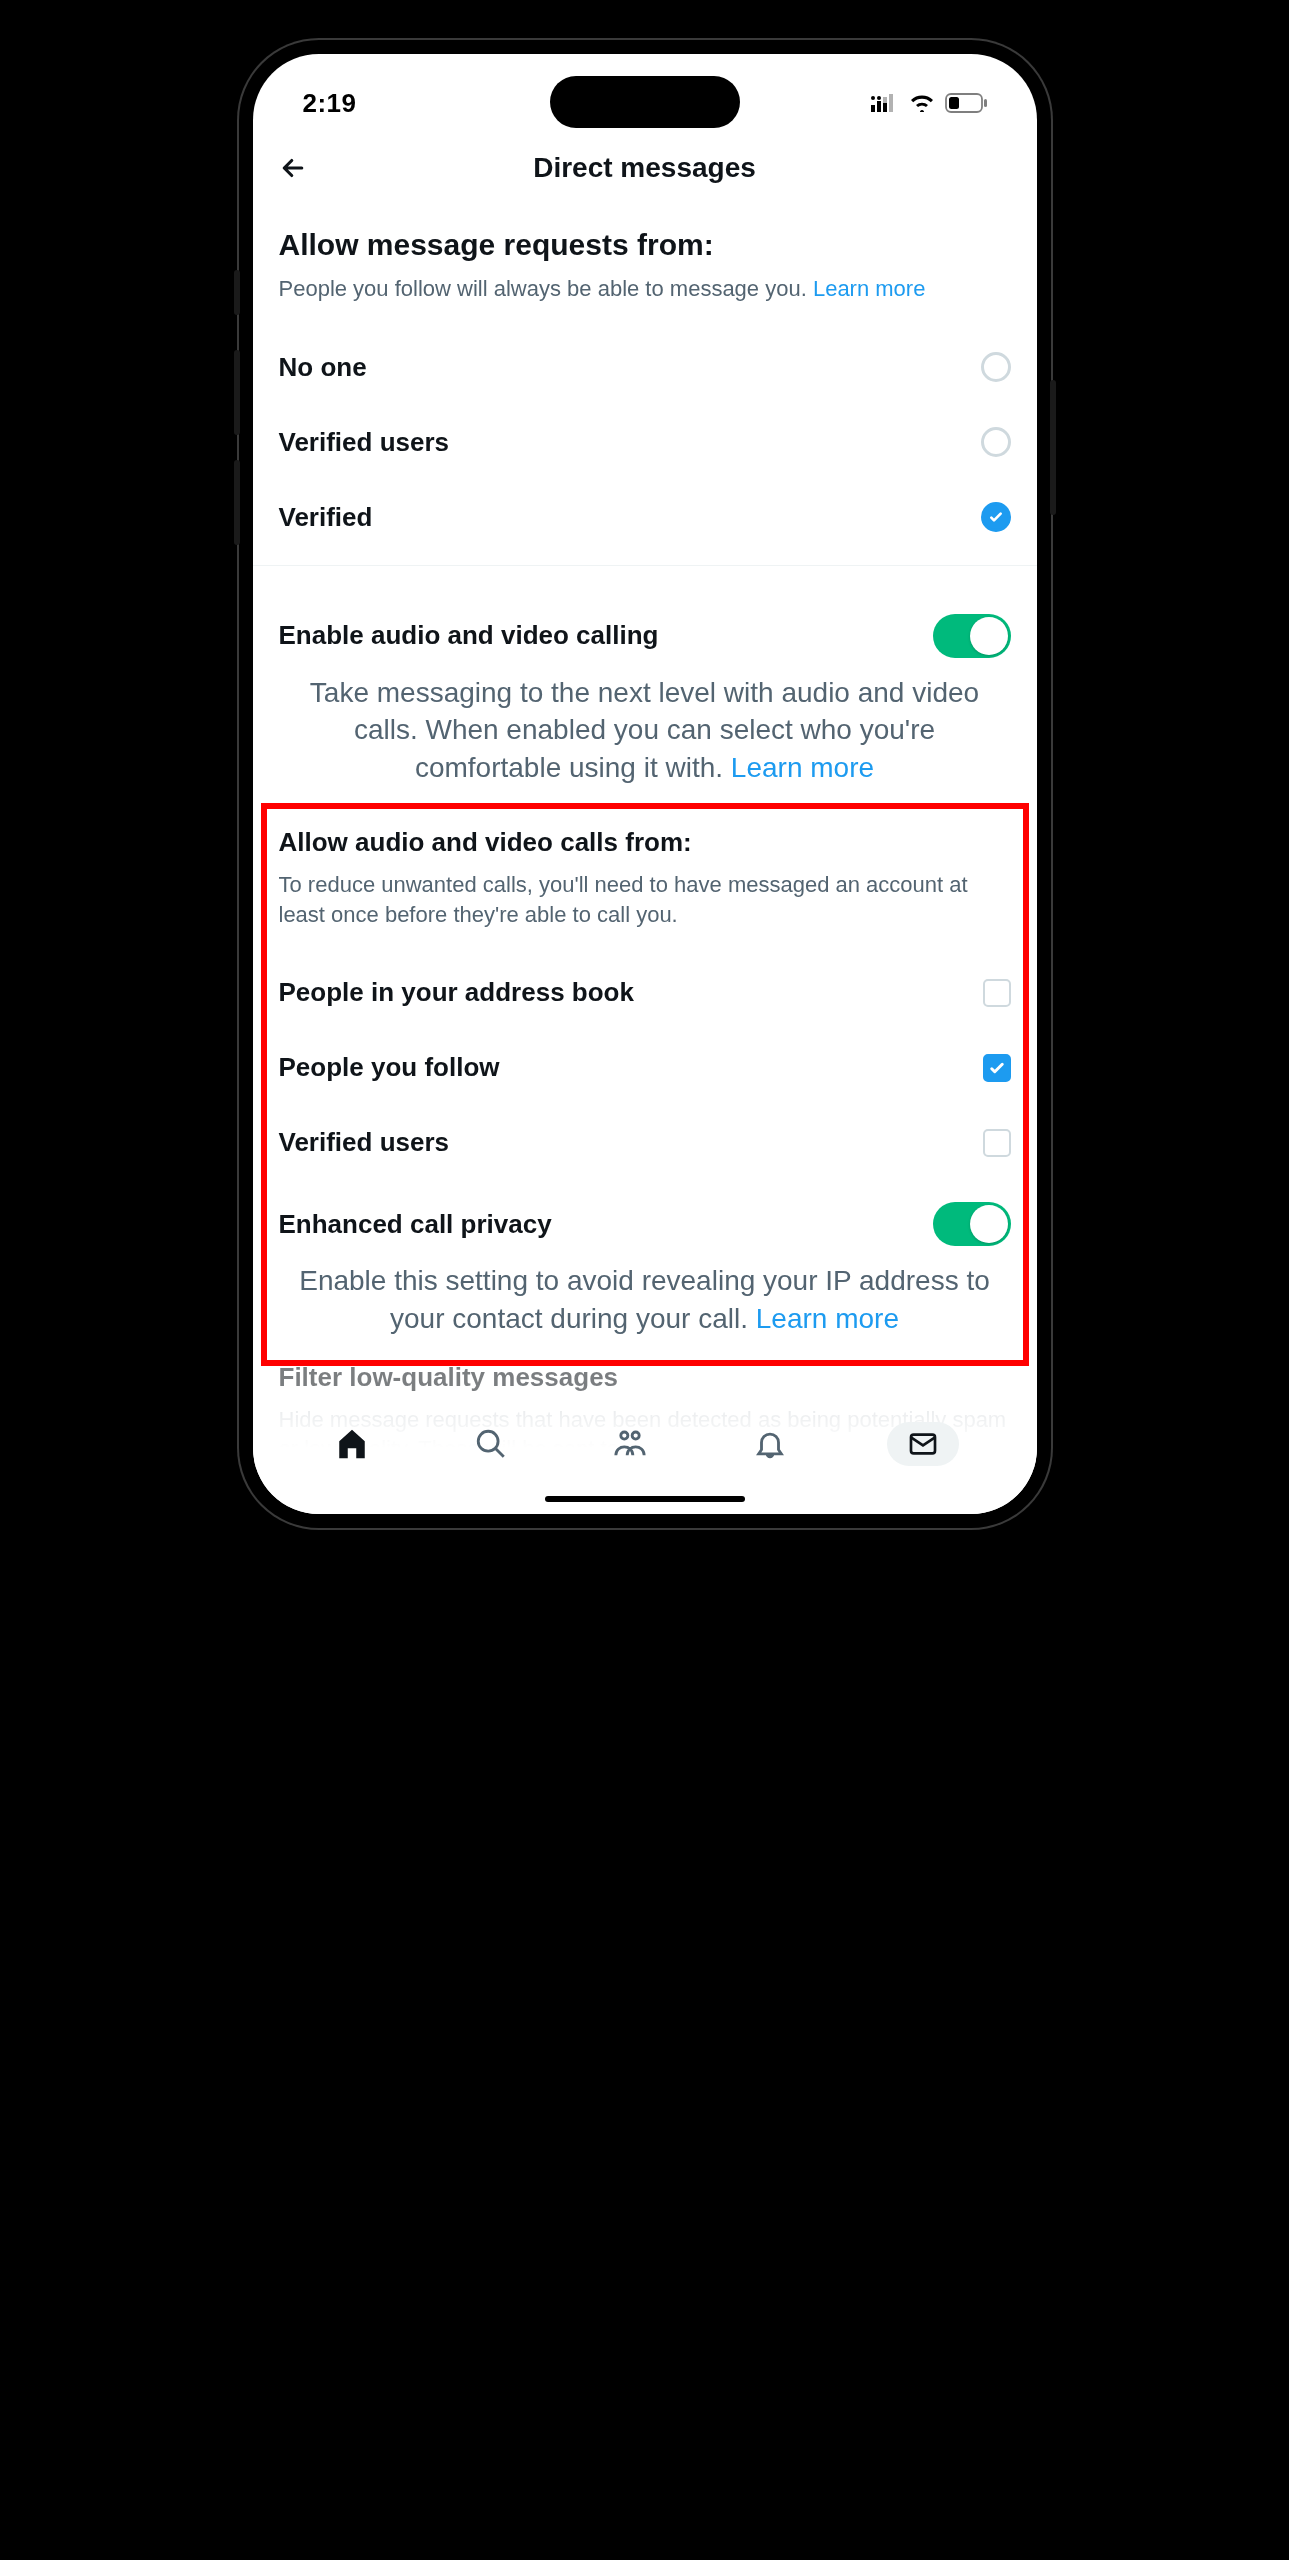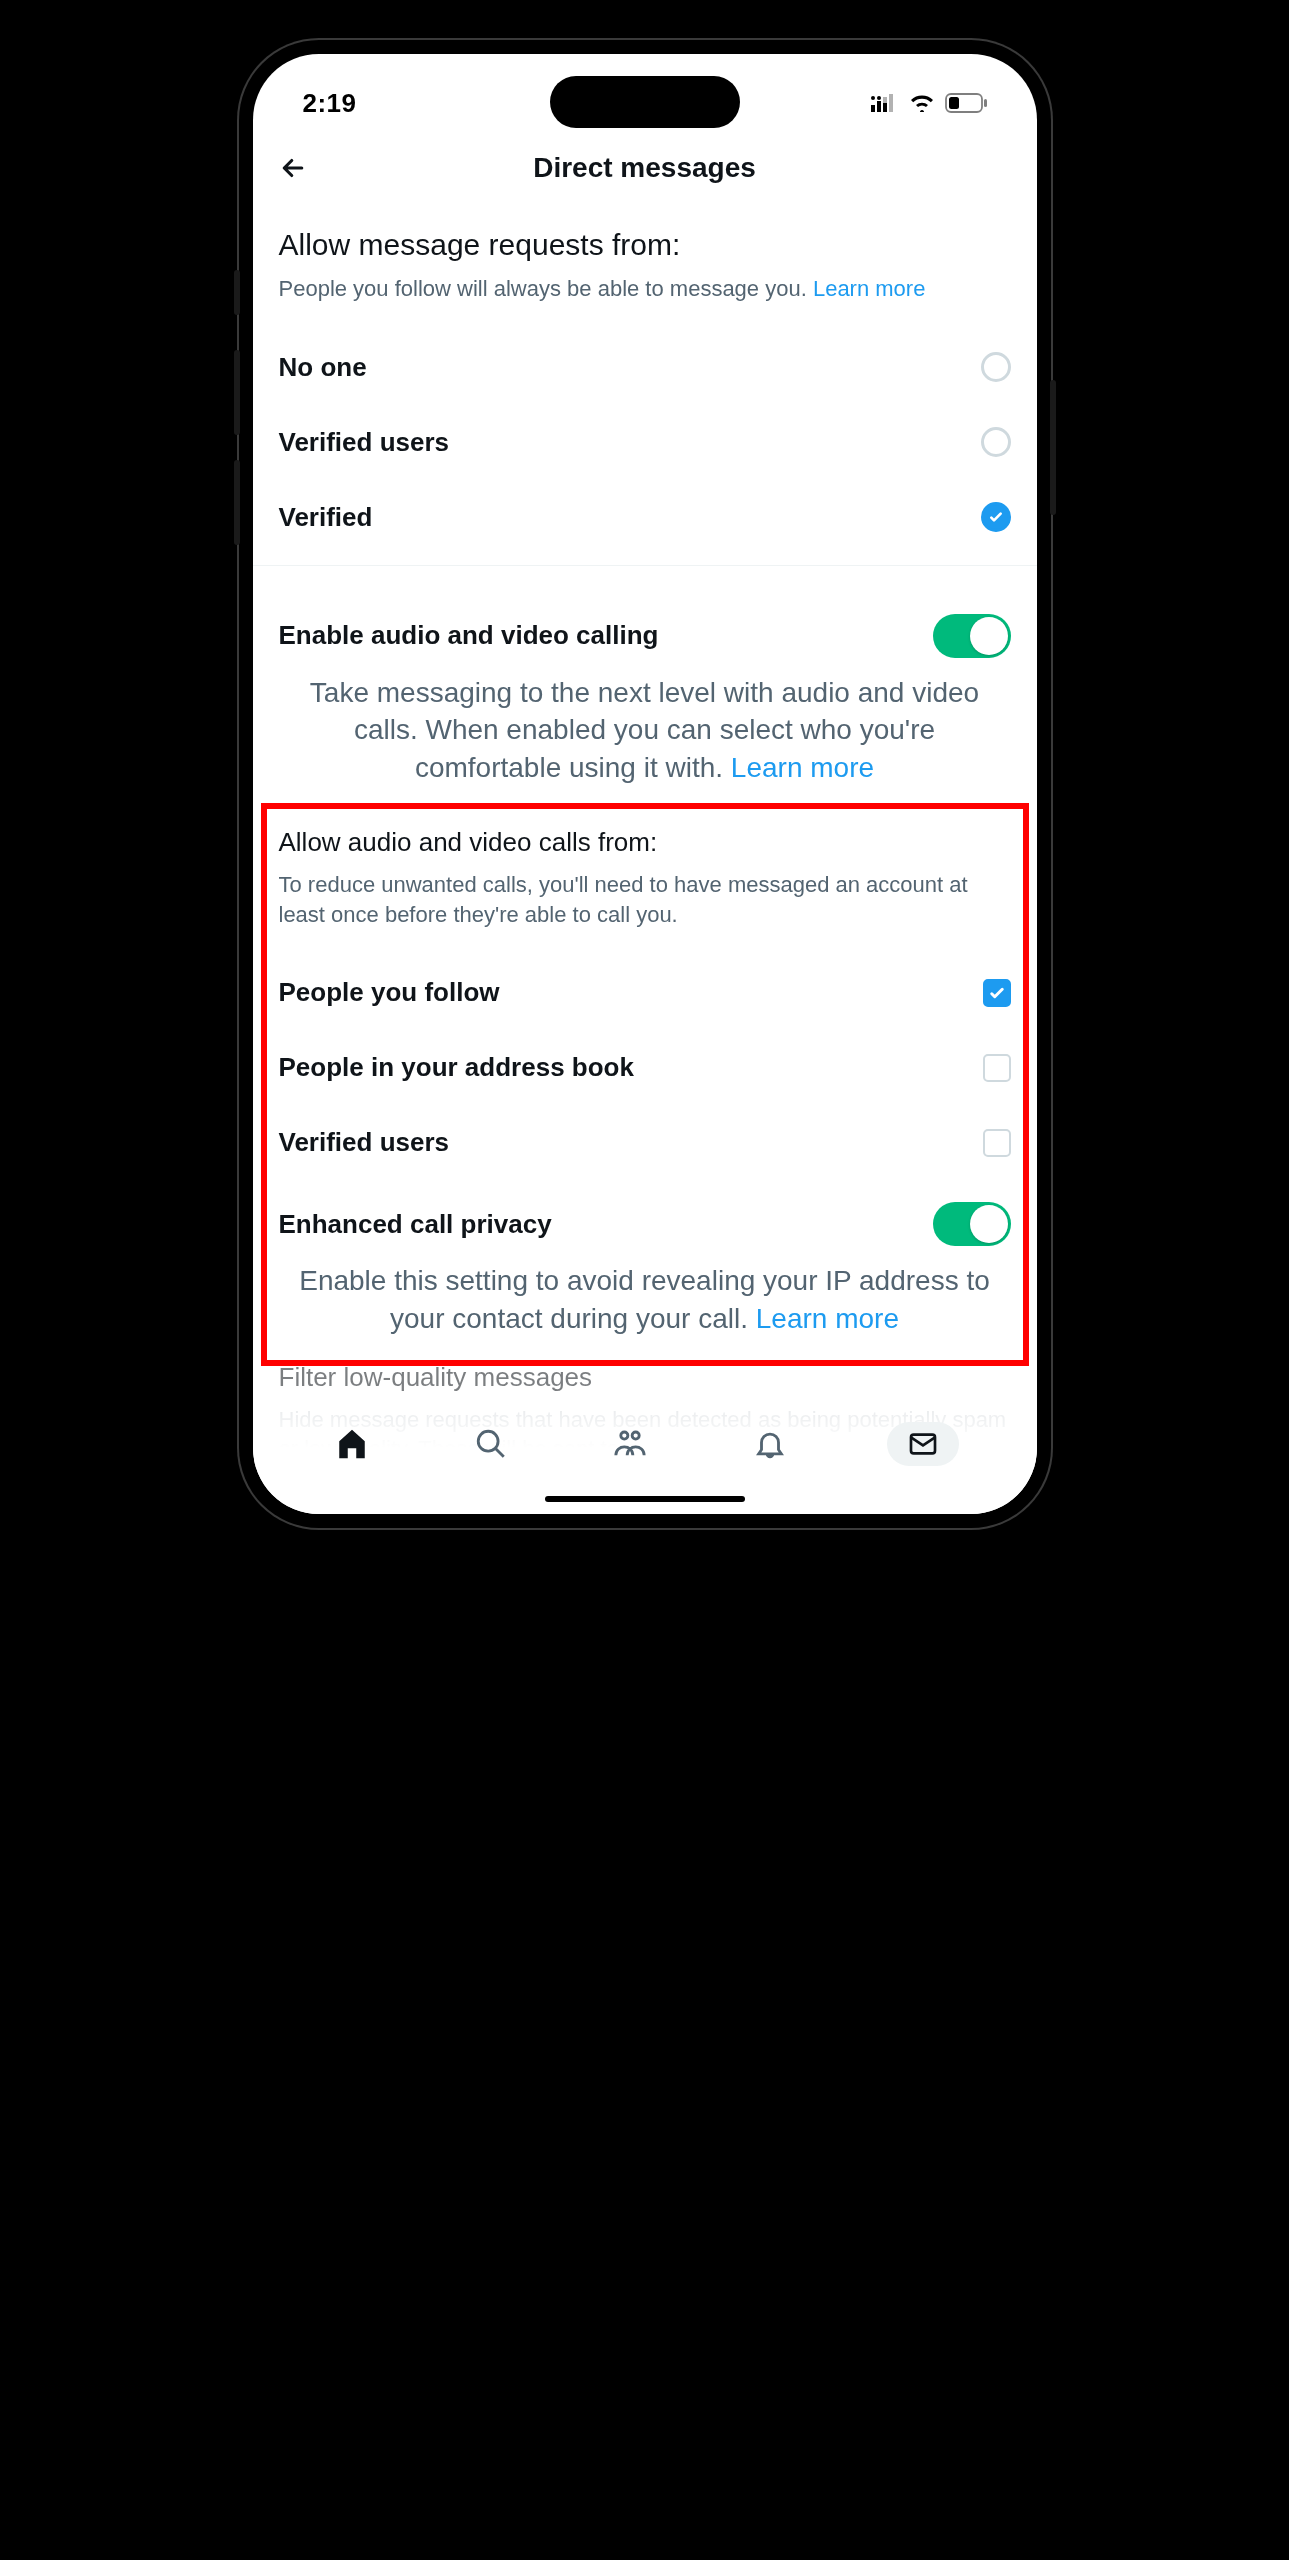--- a/index.html
+++ b/index.html
@@ -80,21 +80,21 @@
     left: 50%;
     transform: translateX(-50%);
     font-size: 28px;
     font-weight: 800;
     color: #0f1419;
     text-align: center;
   }
   .content { padding: 0 26px; }
   .section-title {
     font-size: 30px;
-    font-weight: 400;
+    font-weight: 700;
     color: #0f1419;
     margin-top: 20px;
     margin-bottom: 12px;
   }
   .section-sub {
     font-size: 22px;
     color: #536471;
     line-height: 1.35;
   }
   .link { color: #1d9bf0; }
@@ -286,32 +286,32 @@
           <span>Take messaging to the next level with audio and video calls. When enabled you can select who you're comfortable using it with. </span><span class="link">Learn more</span>
         </div>
       </div>
 
       <div class="highlight-box">
         <div class="section-title">Allow audio and video calls from:</div>
         <div class="section-sub">To reduce unwanted calls, you'll need to have messaged an account at least once before they're able to call you.</div>
 
         <div class="options">
           <div class="row">
+            <div class="row-label">People in your address book</div>
+            <div class="checkbox"></div>
+          </div>
+          <div class="row">
             <div class="row-label">People you follow</div>
             <div class="checkbox checked">
               <svg width="18" height="18" viewBox="0 0 24 24" fill="none" stroke="#fff" stroke-width="4" stroke-linecap="round" stroke-linejoin="round">
                   <path d="M5 13l4 4L19 7"></path>
                 </svg>
             </div>
           </div>
           <div class="row">
-            <div class="row-label">People in your address book</div>
-            <div class="checkbox"></div>
-          </div>
-          <div class="row">
             <div class="row-label">Verified users</div>
             <div class="checkbox"></div>
           </div>
           <div class="row">
             <div class="row-label">Enhanced call privacy</div>
             <div class="toggle"></div>
           </div>
           <div class="desc-after">
             <span>Enable this setting to avoid revealing your IP address to your contact during your call. </span><span class="link">Learn more</span>
           </div>

